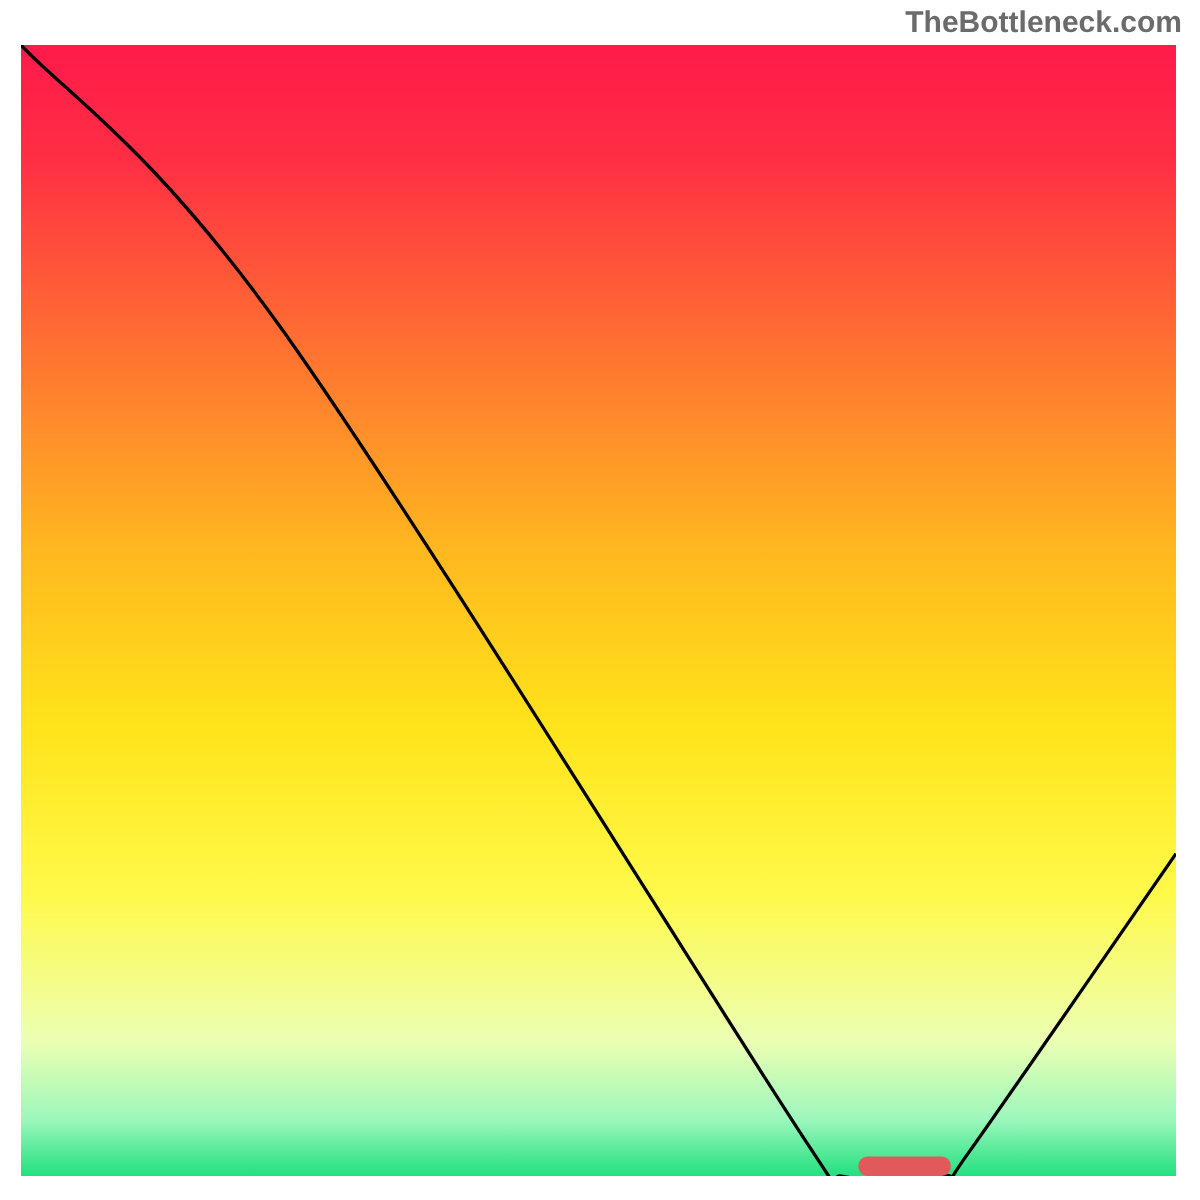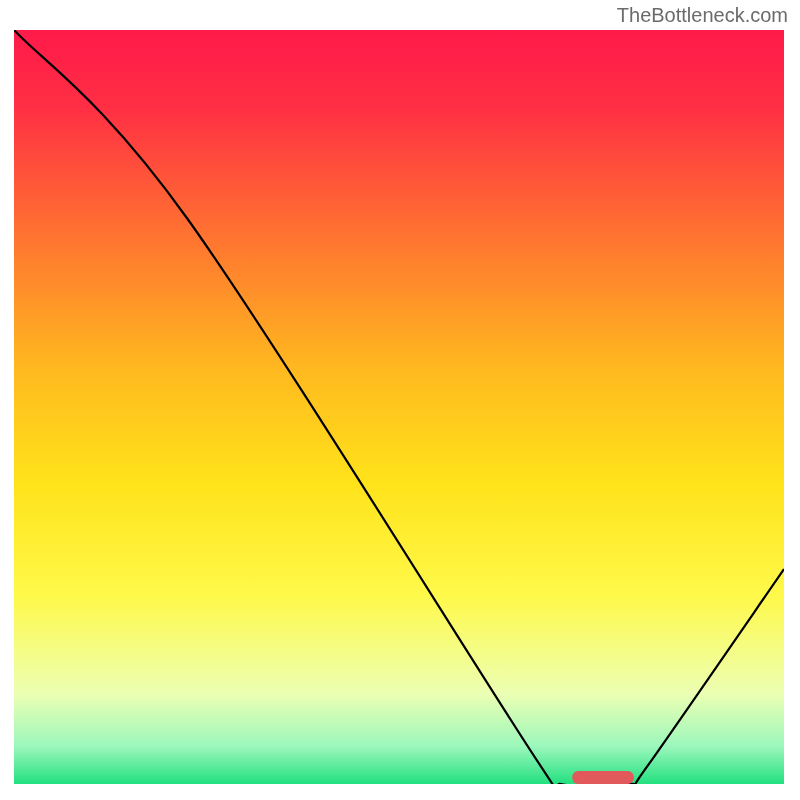--- a/index.html
+++ b/index.html
@@ -10,21 +10,21 @@
     position: relative;
     font-family: Arial, sans-serif;
     background: #ffffff;
   }
   .watermark {
     position: absolute;
     top: 4px;
     right: 12px;
     color: #6b6b6b;
     font-size: 20px;
-    font-weight: 400;
+    font-weight: 700;
     z-index: 10;
   }
   .plot-frame {
     position: absolute;
     top: 30px;
     left: 14px;
     width: 770px;
     height: 754px;
     border: 2px solid #000;
     border-top: none;

